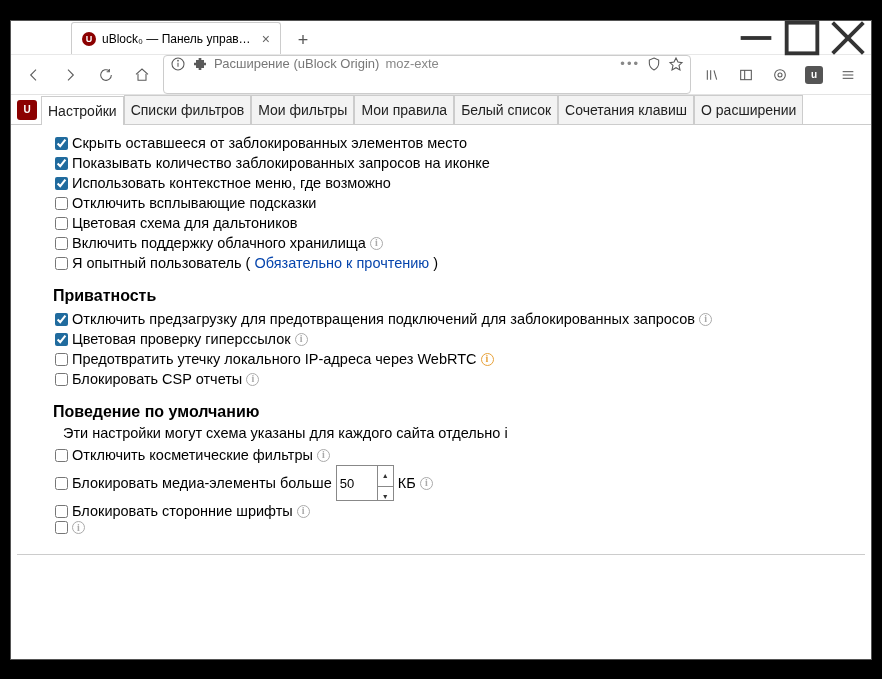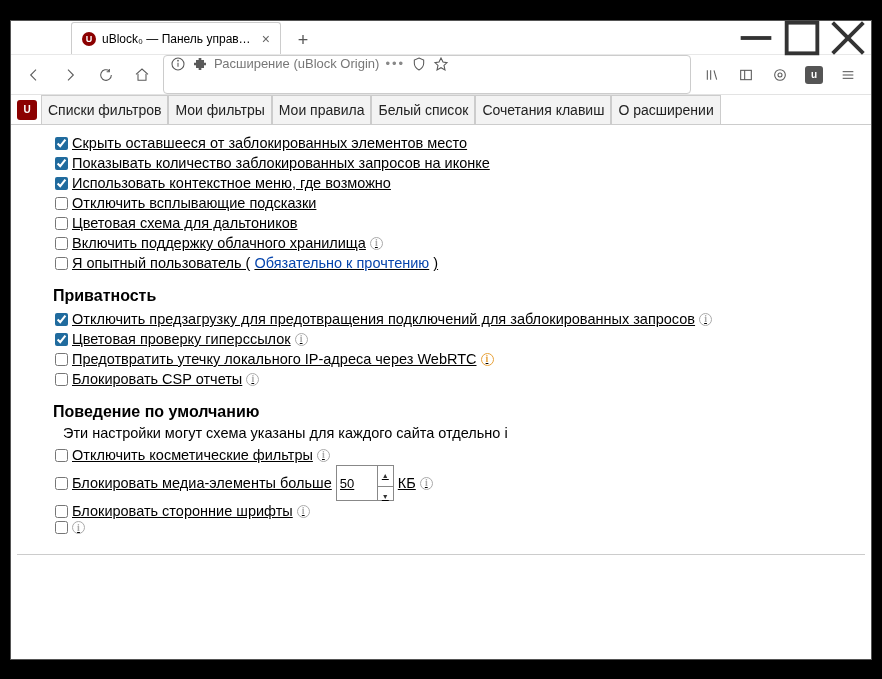--- a/index.html
+++ b/index.html
@@ -136,21 +136,20 @@
     margin: 0 6px;
   }
   .opt-list { padding-left: 32px; }
   .opt {
     display: flex;
     align-items: center;
     gap: 4px;
     font-size: 14.5px;
     line-height: 20px;
     color: #000;
-    text-decoration: underline;
   }
   .opt input[type=checkbox] {
     width: 13px; height: 13px;
     accent-color: #206b9e;
   }
   .opt .link { color: #0645ad; }
   .opt .info {
     width: 13px; height: 13px; border-radius: 50%;
     border: 1px solid #aaa; color: #aaa;
     display: inline-flex; align-items: center; justify-content: center;
@@ -252,20 +251,21 @@
     <div class="urlbar">
       <svg viewBox="0 0 24 24">
           <circle cx="12" cy="12" r="9"></circle>
           <line x1="12" y1="10" x2="12" y2="16"></line>
           <circle cx="12" cy="7" r="0.5" fill="#5a5a5a"></circle>
         </svg>
       <svg viewBox="0 0 24 24" style="fill:#5a5a5a;stroke:none">
           <path d="M10 3h4v3h4v4h3v4h-3v4h-4v3h-4v-3H6v-4H3v-4h3V6h4z"></path>
         </svg>
       <span class="ext-label">Расширение (uBlock Origin)</span>
+      <span class="url-text">moz-exte</span>
       <span class="dots">•••</span>
       <svg viewBox="0 0 24 24">
           <path d="M12 3l7 3v5c0 5-3 8-7 10-4-2-7-5-7-10V6z"></path>
         </svg>
       <svg viewBox="0 0 24 24">
           <polygon points="12 3 15 9 21 10 16.5 14 18 21 12 17.5 6 21 7.5 14 3 10 9 9"></polygon>
         </svg>
     </div>
     <div class="toolbar-right">
       <div class="tbtn">
@@ -299,20 +299,21 @@
       </div>
     </div>
   </div>
 
   <div class="content-wrap">
     <div class="content">
 
       <div class="dash-head">
         <span class="dash-logo">U</span>
         <div class="dash-tabs" id="dash-tabs">
+            <div class="dash-tab active">Настройки</div>
             <div class="dash-tab">Списки фильтров</div>
             <div class="dash-tab">Мои фильтры</div>
             <div class="dash-tab">Мои правила</div>
             <div class="dash-tab">Белый список</div>
             <div class="dash-tab">Сочетания клавиш</div>
             <div class="dash-tab">О расширении</div>
           </div>
       </div>
 
       <div class="settings-body">

